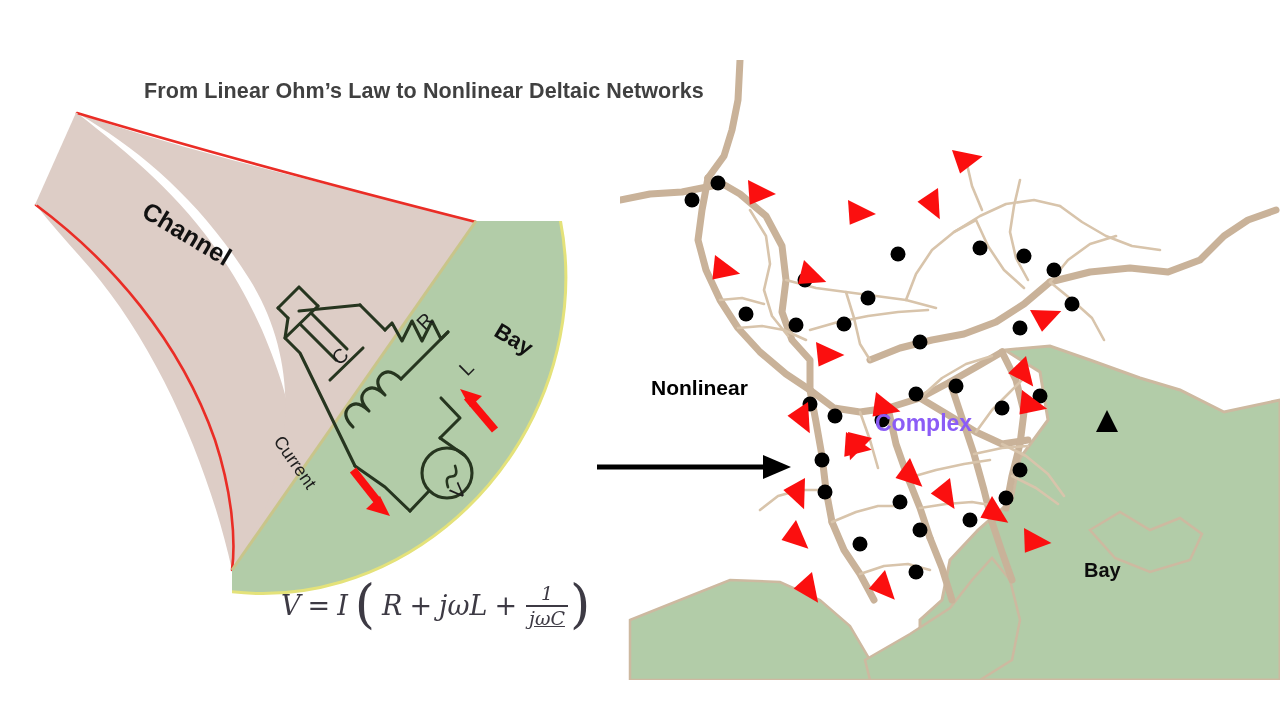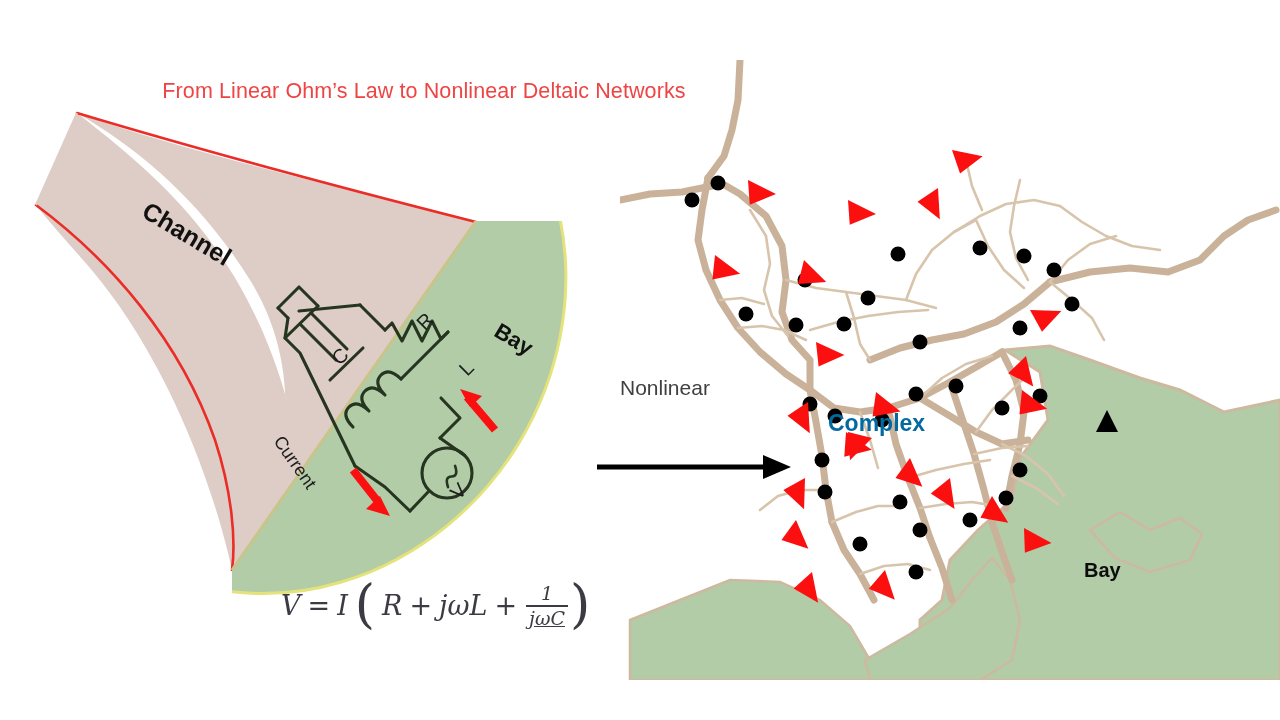--- a/index.html
+++ b/index.html
@@ -20,22 +20,22 @@
   }
 
   
   #figure-title {
     position: absolute;
     left: 0;
     top: 79px;
     width: 848px;
     text-align: center;
     font-size: 21.5px;
-    font-weight: 400;
-    color: #ef4444;
+    font-weight: 700;
+    color: #404040;
     letter-spacing: 0.1px;
     white-space: nowrap;
   }
 
   
   #left-panel {
     position: absolute;
     left: 0;
     top: 0;
     width: 640px;
@@ -128,52 +128,52 @@
     width: 100%;
     height: 1.6px;
     background: #3d3a44;
     margin: 1px 0;
   }
   #equation .sp { display: inline-block; width: 7px; }
 
   
   #transition-text {
     position: absolute;
-    left: 620px;
+    left: 651px;
     top: 375px;
     width: 170px;
     text-align: left;
     font-size: 21px;
-    font-weight: 400;
-    color: #404040;
+    font-weight: 700;
+    color: #000000;
     line-height: 1.25;
   }
   #transition-arrow {
     position: absolute;
     left: 595px;
     top: 452px;
   }
 
   
   #right-panel {
     position: absolute;
     left: 620px;
     top: 60px;
     width: 660px;
     height: 620px;
   }
   #map-svg { position: absolute; left: 0; top: 0; }
   #label-complex-networks {
     position: absolute;
-    left: 828px;
+    left: 875px;
     top: 383px;
     width: 180px;
     font-size: 23px;
     font-weight: 700;
-    color: #0369a1;
+    color: #8b5cf6;
     line-height: 1.18;
     text-align: left;
     white-space: pre-line;
     pointer-events: none;
   }
   #label-bay-map {
     position: absolute;
     left: 1084px;
     top: 559px;
     font-size: 20px;

